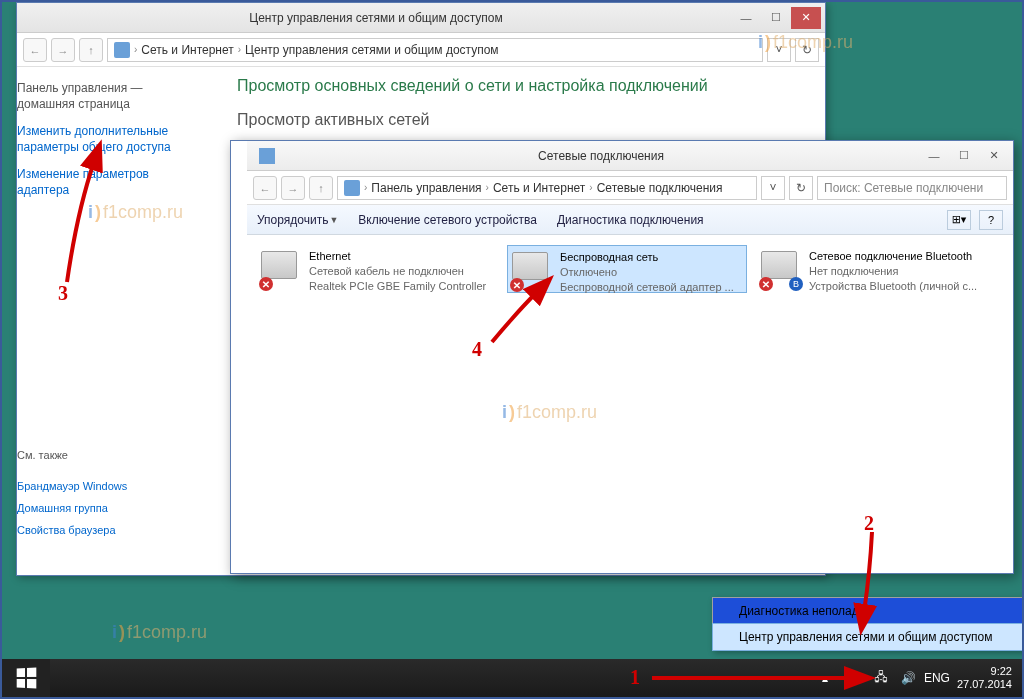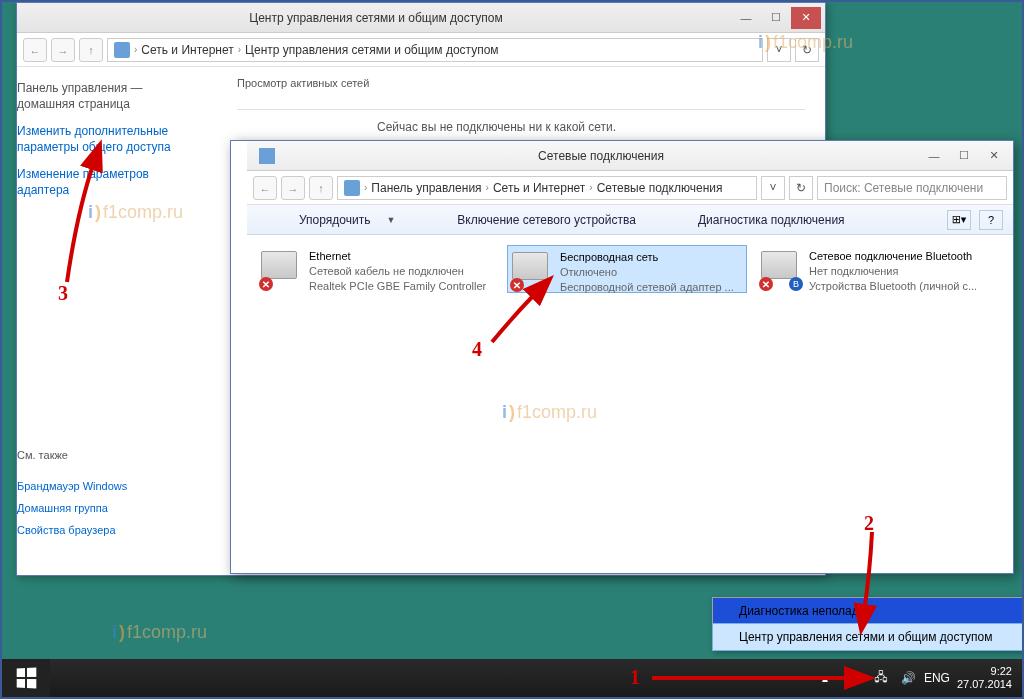--- a/index.html
+++ b/index.html
@@ -21,29 +21,29 @@
 .refresh { width: 24px; height: 24px; border: 1px solid #ccc; display:flex;align-items:center;justify-content:center;font-size:12px;color:#555;cursor:pointer; }
 .searchbox { width: 190px; height: 24px; border: 1px solid #ccc; padding: 0 6px; font-size: 12px; color:#888; display:flex;align-items:center; }
 .content1 { display: flex; height: calc(100% - 64px); }
 .sidebar1 { width: 200px; padding: 14px 0; font-size: 12px; }
 .sidelink { color: #0066cc; margin-bottom: 12px; cursor: pointer; line-height: 1.3; }
 .sidelink.top { color: #555; }
 .sidelink.small { font-size: 11px; margin-bottom:8px; }
 .sidelabel { color: #555; font-size: 11px; margin-top: 250px; margin-bottom: 18px; }
 .main1 { flex: 1; padding: 10px 20px; }
 .heading1 { color: #2a7a4a; font-size: 16px; font-weight: normal; margin-bottom: 16px; }
-.subhead1 { color: #555; font-size: 11px; margin-bottom: 20px; }
+.subhead1 { color: #555; font-size: 16px; margin-bottom: 20px; }
 .netstatus { color: #555; font-size: 12px; border-top:1px solid #e0e0e0; padding:10px 0 0 140px; }
 
 
 .win2 { position: absolute; left: 228px; top: 138px; width: 784px; height: 434px; background: #fff; border: 1px solid #5a7ab0; box-shadow: 3px 3px 12px rgba(0,0,0,0.4); padding-left: 16px; }
 .titlebar2 { height: 30px; background: linear-gradient(#f8f8f8,#ececec); display: flex; align-items: center; border-bottom:1px solid #ccc; }
 .titlebar2 .ico { width:16px; height:16px; margin:0 8px; background:#6aa0d8; }
 .toolbar2 { height: 30px; background: linear-gradient(#f5f9ff,#e8f0fa); border-bottom: 1px solid #d0d8e0; display: flex; align-items: center; padding: 0 10px; font-size: 12px; gap: 20px; }
-.toolitem { color: #224; cursor: pointer; display:flex; align-items:center; gap:16px;margin-left:42px; }
+.toolitem { color: #224; cursor: pointer; display:flex; align-items:center; gap:1px; }
 .toolitem .chev { font-size:9px; color:#555; }
 .toolright { margin-left: auto; display:flex; gap:8px; align-items:center; }
 .viewbtn { width:24px; height:20px; border:1px solid #bcd; display:flex;align-items:center;justify-content:center; font-size:11px; cursor:pointer; }
 .conns { padding: 10px; display: flex; gap: 10px; flex-wrap: wrap; }
 .conn { width: 240px; height: 48px; display: flex; gap: 8px; padding: 4px; cursor:pointer; }
 .conn.sel { background: #cde6ff; border: 1px solid #7ab0e0; }
 .conn .nic { width: 40px; height: 40px; position: relative; }
 .nic-body { width: 36px; height: 28px; background: linear-gradient(#e8e8e8,#c8c8c8); border:1px solid #999; border-radius:2px; position:absolute; top:2px; }
 .nic-x { position:absolute; bottom:-2px; left:-2px; width:14px; height:14px; background:#d03030; border-radius:50%; color:#fff; font-size:10px; display:flex;align-items:center;justify-content:center; font-weight:bold; }
 .nic-bt { position:absolute; bottom:-2px; right:-2px; width:14px; height:14px; background:#2060c0; border-radius:50%; color:#fff; font-size:9px; display:flex;align-items:center;justify-content:center; }
@@ -112,20 +112,21 @@
       </div>
       <div class="sidelink">
         <span>Изменение параметров</span><br><span>адаптера</span>
       </div>
       <div class="sidelabel">См. также</div>
       <div class="sidelink small">Брандмауэр Windows</div>
       <div class="sidelink small">Домашняя группа</div>
       <div class="sidelink small">Свойства браузера</div>
     </div>
     <div class="main1">
+      <div class="heading1">Просмотр основных сведений о сети и настройка подключений</div>
       <div class="subhead1">Просмотр активных сетей</div>
       <div class="netstatus">Сейчас вы не подключены ни к какой сети.</div>
     </div>
   </div>
 </div>
 
 <div class="win2">
   <div class="titlebar1 titlebar2">
     <span class="ico"></span>
     <div class="spacer"></div>

